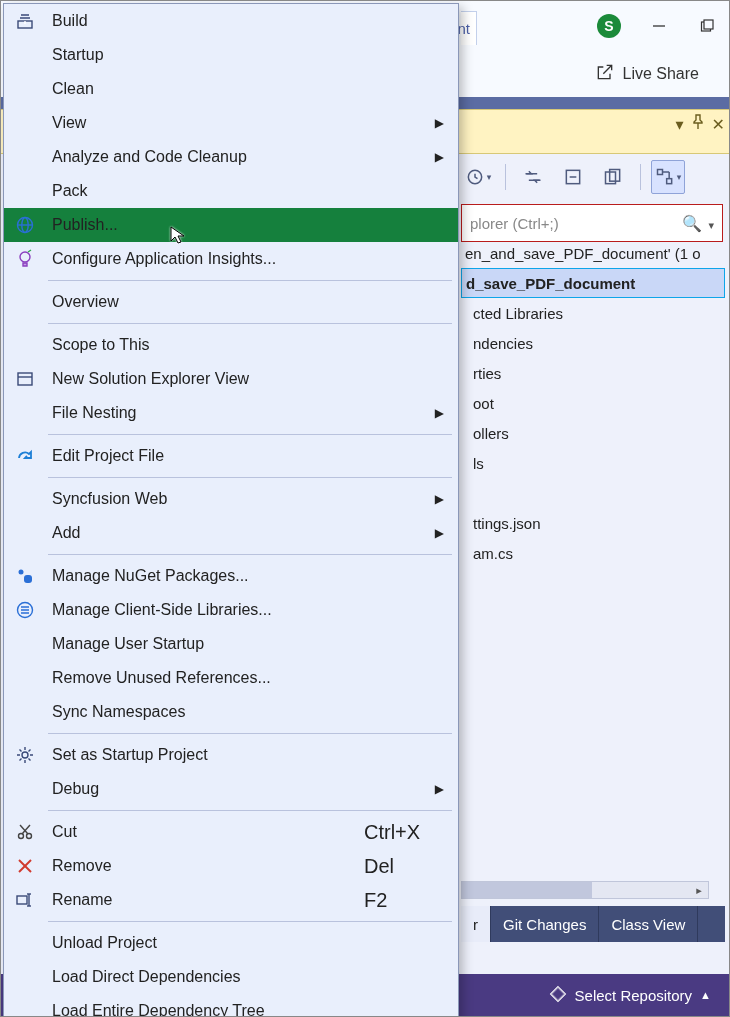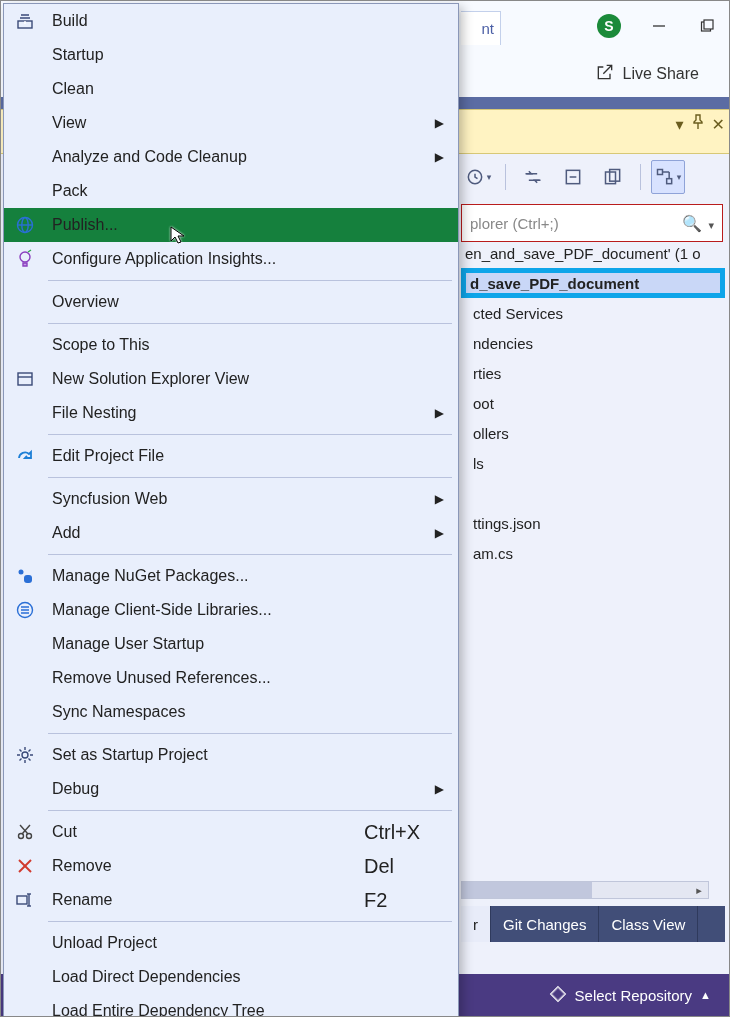--- a/index.html
+++ b/index.html
@@ -1,21 +1,21 @@
 <!DOCTYPE html>
 <html><head>
 <meta charset="utf-8">
 <style>
   * { box-sizing: border-box; margin: 0; padding: 0; font-family: "Segoe UI", Tahoma, sans-serif; }
   html, body { width: 730px; height: 1017px; overflow: hidden; }
   body { background: #eef1fb; position: relative; border: 1px solid #888; }
 
   
   .titlebar { height: 50px; background: #f7faff; display:flex; align-items:center; justify-content:flex-end; padding: 0 12px; gap:28px;}
-  .titlebar .tab-fragment { position:absolute; left:460px; top:10px; height:34px; width:40px; background:#fff; border:1px solid #c3d0eb; border-bottom:none; border-left:none; display:flex; align-items:center; justify-content:flex-end; padding-right:6px; color:#4b5fa6; font-size:15px;}
+  .titlebar .tab-fragment { position:absolute; left:460px; top:10px; height:34px; width:16px; background:#fff; border:1px solid #c3d0eb; border-bottom:none; border-left:none; display:flex; align-items:center; justify-content:flex-end; padding-right:6px; color:#4b5fa6; font-size:15px;}
   .avatar { width:24px; height:24px; border-radius:50%; background:#1b8a3a; color:#fff; display:flex; align-items:center; justify-content:center; font-size:14px; font-weight:600;}
   .win-btn { width:20px; height:20px; display:flex; align-items:center; justify-content:center; color:#333; }
   .win-btn svg { width:14px; height:14px; }
 
   .liveshare-row { height:46px; background:#f7faff; display:flex; align-items:center; justify-content:flex-end; padding-right:30px; gap:8px; color:#333; font-size:16px;}
   .liveshare-row svg { width:20px; height:20px; }
 
   .bluebar { height:12px; background:#5b6ca3; }
 
   
@@ -32,21 +32,21 @@
   .tool-drop::after { content:"▾"; font-size:9px; margin-left:2px; color:#4f5b7e;}
 
   .searchbar { height:38px; margin:4px 6px 0 460px; display:flex; align-items:center; border:1px solid #b91c1c; background:#fff; padding:0 8px; color:#888; font-size:15px; justify-content:space-between;}
   .searchbar .mag { font-size:16px; color:#555;}
   .searchbar .dd { margin-left:6px; font-size:11px; color:#555;}
 
   
   .sol { position:absolute; left:460px; top:237px; right:4px; }
   .sol-line { height:30px; display:flex; align-items:center; font-size:15px; color:#222; padding-left:4px; white-space:nowrap; overflow:hidden;}
   .sol-line.hdr { font-weight:400;}
-  .sol-line.sel { background:#c9d7f7; font-weight:700; border:5px solid #0ea5e9;}
+  .sol-line.sel { background:#c9d7f7; font-weight:700; border:1px solid #0ea5e9;}
   .sol-indent { padding-left:12px; }
 
   .sol-scroll { position:absolute; left:460px; right:20px; top:880px; height:18px; background:#e4e7f2; border:1px solid #c0c6da;}
   .sol-scroll .thumb { position:absolute; left:0; top:0; width:130px; height:100%; background:#c1c7dd;}
   .sol-scroll .arrow { position:absolute; top:0; width:18px; height:100%; display:flex; align-items:center; justify-content:center; font-size:11px; color:#555; background:#e4e7f2;}
   .sol-scroll .arrow.l{ left:0;} .sol-scroll .arrow.r{ right:0;}
 
   .bottom-tabs { position:absolute; left:460px; right:4px; top:905px; height:36px; background:#414e78; display:flex; align-items:stretch;}
   .bottom-tabs .tab { padding:0 12px; display:flex; align-items:center; color:#fff; font-size:15px; border-right:1px solid #2f3a5d;}
   .bottom-tabs .tab.active { background:#e8ecf9; color:#222;}
@@ -149,21 +149,21 @@
 </div>
 
 <div class="searchbar">
   <span>plorer (Ctrl+;)</span>
   <span><span class="mag">🔍</span><span class="dd">▾</span></span>
 </div>
 
 <div class="sol">
   <div class="sol-line hdr">en_and_save_PDF_document' (1 o</div>
   <div class="sol-line sel">d_save_PDF_document</div>
-  <div class="sol-line sol-indent">cted Services</div>
+  <div class="sol-line sol-indent">cted Libraries</div>
   <div class="sol-line sol-indent">ndencies</div>
   <div class="sol-line sol-indent">rties</div>
   <div class="sol-line sol-indent">oot</div>
   <div class="sol-line sol-indent">ollers</div>
   <div class="sol-line sol-indent">ls</div>
   <div class="sol-line sol-indent" style="margin-top:30px">ttings.json</div>
   <div class="sol-line sol-indent">am.cs</div>
 </div>
 
 <div class="sol-scroll">

